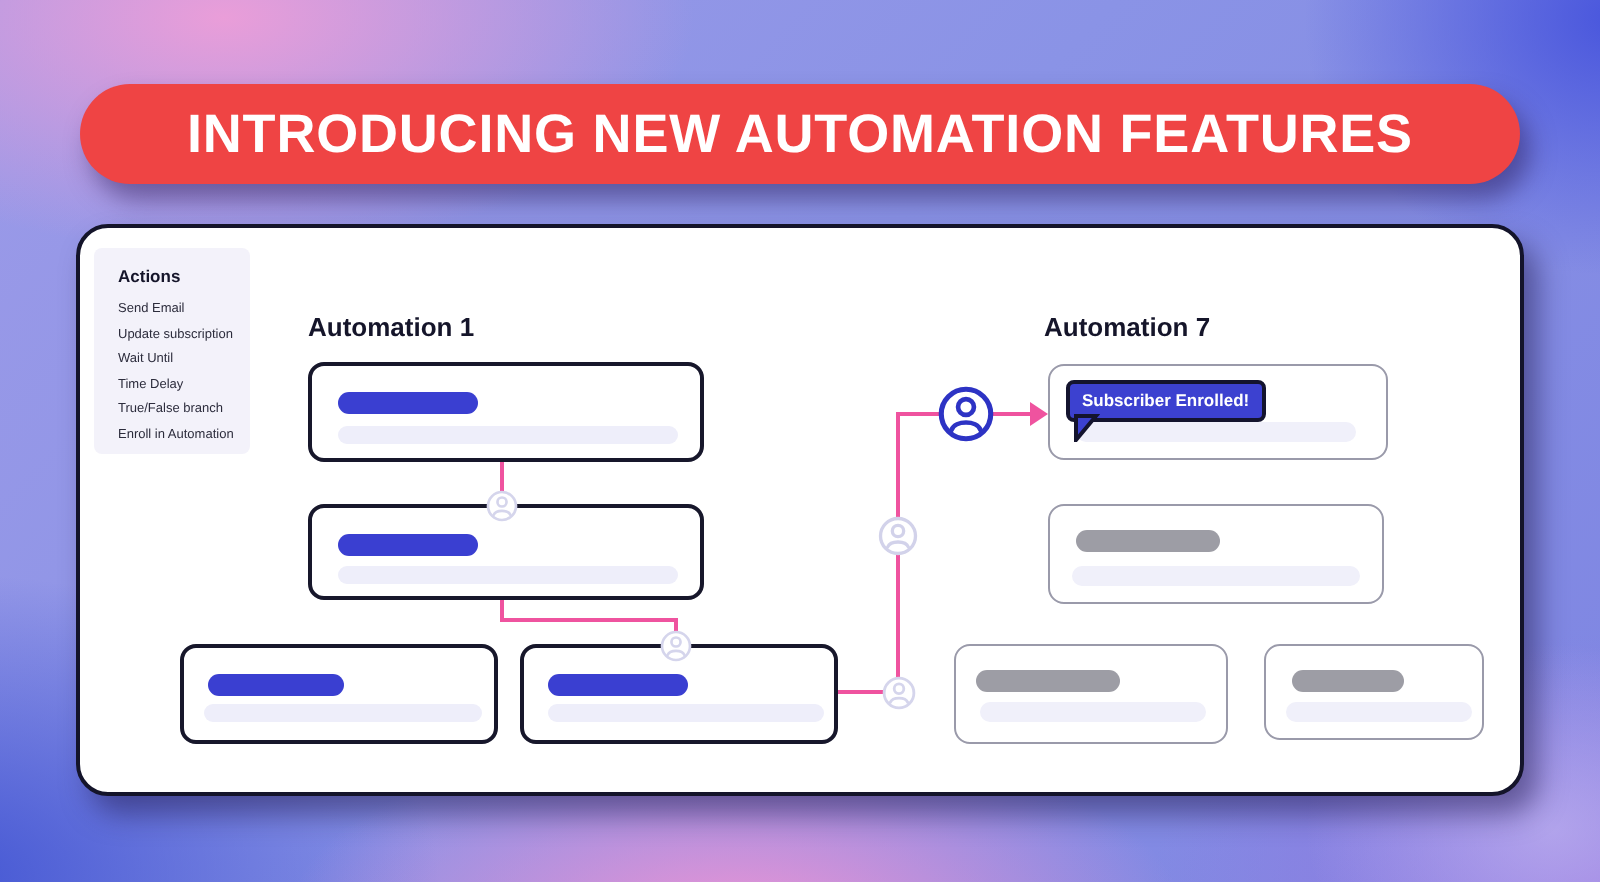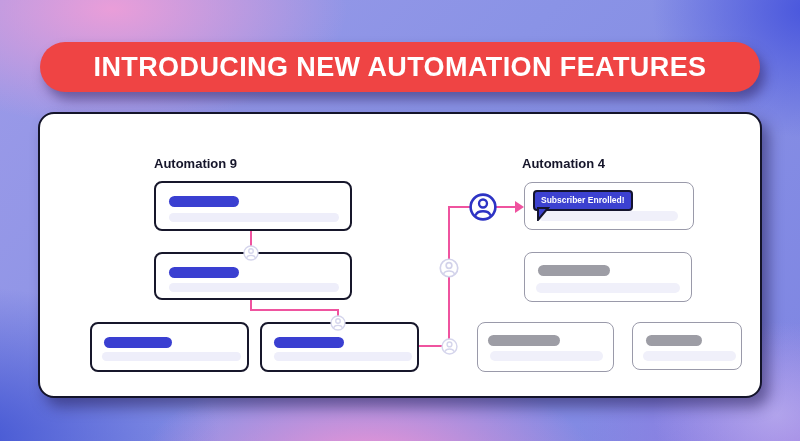--- a/index.html
+++ b/index.html
@@ -61,23 +61,32 @@
   }
   .bubble-tail{position:absolute;left:1px;bottom:-12px;}
 </style>
 </head>
 <body>
 
 <div class="abs banner">INTRODUCING NEW AUTOMATION FEATURES</div>
 
 <div class="abs card">
 
+  <div class="abs sidebar">
+    <div class="sidebar-heading">Actions</div>
+    <div class="sidebar-item">Send Email</div>
+    <div class="sidebar-item">Update subscription</div>
+    <div class="sidebar-item">Wait Until</div>
+    <div class="sidebar-item">Time Delay</div>
+    <div class="sidebar-item">True/False branch</div>
+    <div class="sidebar-item">Enroll in Automation</div>
+  </div>
 
-  <div class="abs section-heading" style="left:114px;top:42px;">Automation 9</div>
-  <div class="abs section-heading" style="left:482px;top:42px;">Automation 4</div>
+  <div class="abs section-heading" style="left:114px;top:42px;">Automation 1</div>
+  <div class="abs section-heading" style="left:482px;top:42px;">Automation 7</div>
 
   <div class="abs fbox dark" style="left:114px;top:67px;width:198px;height:50px;">
     <div class="pill blue" style="left:13px;top:13px;width:70px;"></div>
     <div class="pill light" style="left:13px;top:30px;width:170px;"></div>
   </div>
   <div class="abs fbox dark" style="left:114px;top:138px;width:198px;height:48px;">
     <div class="pill blue" style="left:13px;top:13px;width:70px;"></div>
     <div class="pill light" style="left:13px;top:29px;width:170px;"></div>
   </div>
   <div class="abs fbox dark" style="left:50px;top:208px;width:159px;height:50px;">

